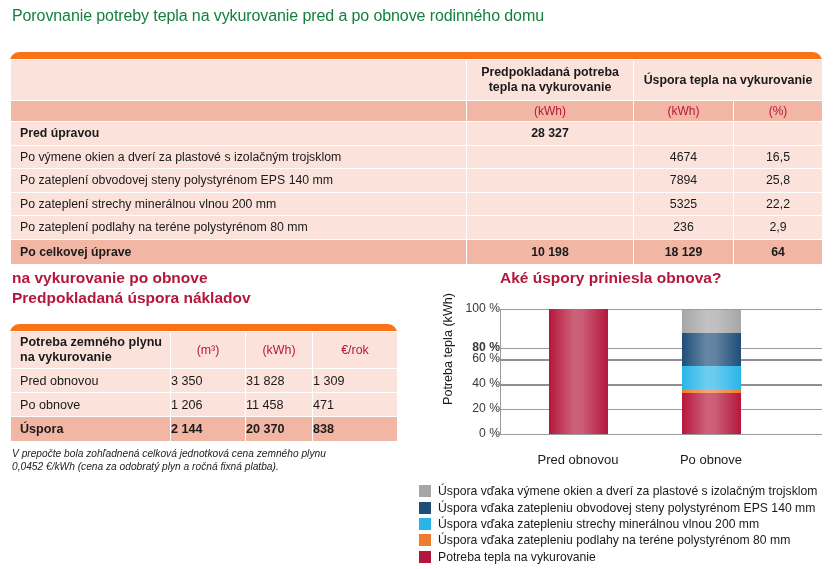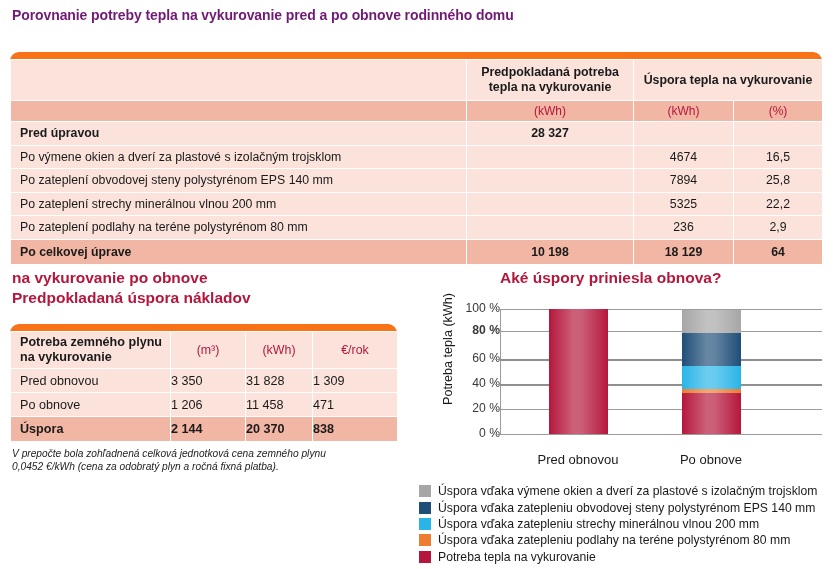--- a/index.html
+++ b/index.html
@@ -14,23 +14,23 @@
     color: #1a1a1a;
     position: relative;
     overflow: hidden;
   }
 
   
   .page-title {
     position: absolute;
     left: 12px;
     top: 7px;
-    font-size: 14px;
-    font-weight: bold;
-    color: #701a75;
+    font-size: 16px;
+    font-weight: normal;
+    color: #15803d;
     letter-spacing: -0.1px;
     white-space: nowrap;
   }
 
   
   .tbl-shell {
     position: absolute;
     border-radius: 9px 9px 0 0;
     background: #f97316;
     padding-top: 7px;
@@ -362,21 +362,21 @@
         <span class="ytick-mark"></span>
       </div>
       <div class="gridline major" style="top: 75px;">
         <span class="ytick">40 %</span>
         <span class="ytick-mark"></span>
       </div>
       <div class="gridline major" style="top: 50px;">
         <span class="ytick">60 %</span>
         <span class="ytick-mark"></span>
       </div>
-      <div class="gridline" style="top: 22px; font-weight: bold;">
+      <div class="gridline" style="top: 39px; font-weight: bold;">
         <span class="ytick">80 %</span>
         <span class="ytick-mark"></span>
       </div>
       <div class="gridline" style="top: 0px;">
         <span class="ytick">100 %</span>
         <span class="ytick-mark"></span>
       </div>
       <div class="bar" style="left: 48.5px; height: 125px;">
         <div class="seg" style="bottom: 0px; height: 125px; background: linear-gradient(to right, rgb(181, 23, 60) 0%, rgb(205, 97, 122) 42%, rgb(203, 93, 119) 56%, rgb(181, 23, 60) 100%);"></div>
       </div>

